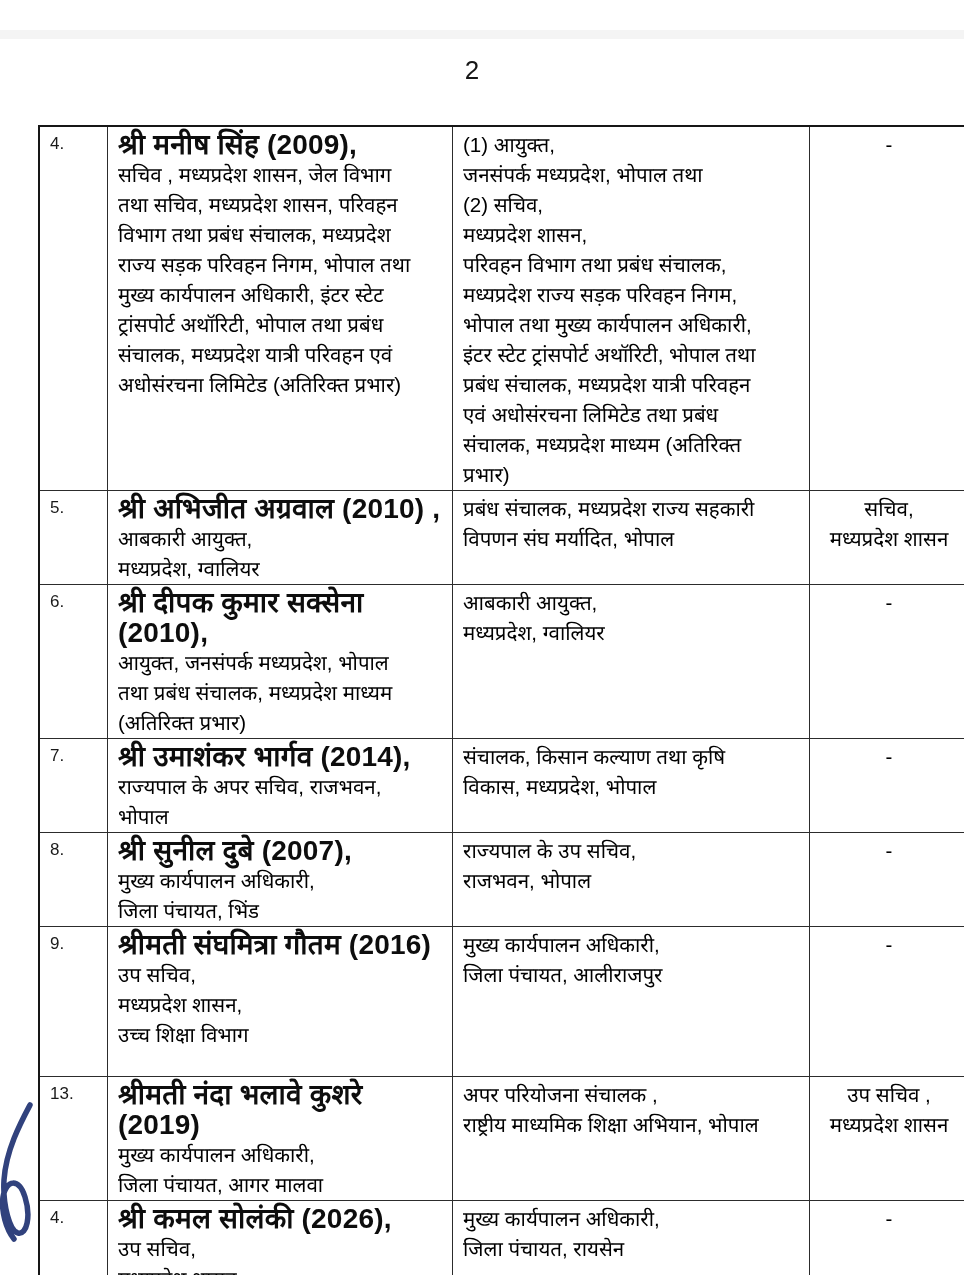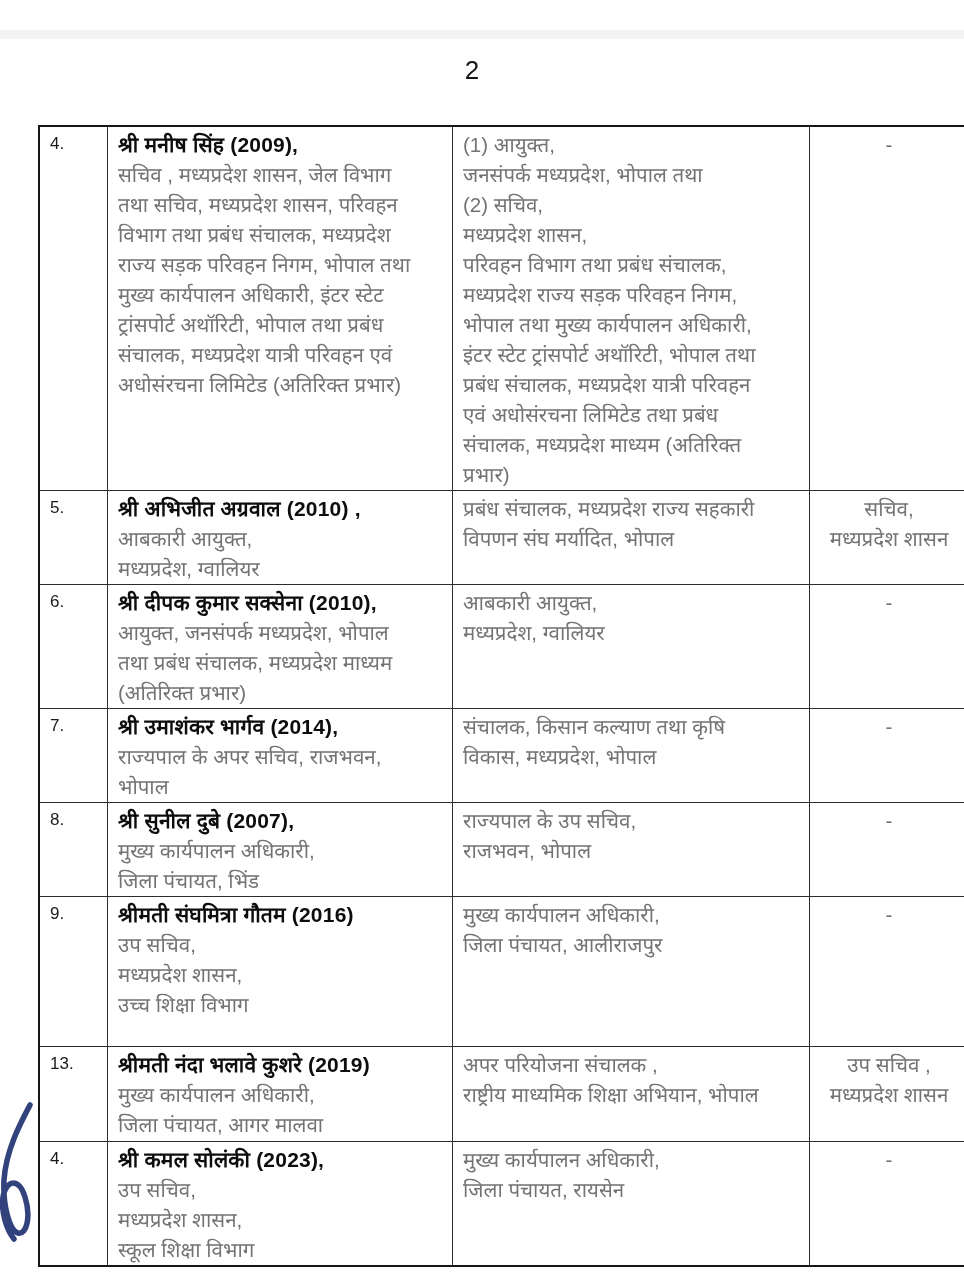--- a/index.html
+++ b/index.html
@@ -30,26 +30,26 @@
   table.officials td{
     border:1px solid #2c2c2c;
     vertical-align:top;
     overflow:hidden;
   }
   .c-serial{width:55px;padding:7px 2px 0 10px;font-size:17px;color:#1a1a1a;}
   .c-officer{width:327px;padding:3px 7px 0 10px;}
   .c-posting{width:340px;padding:3px 6px 0 10px;}
   .c-remark{width:150px;padding:3px 4px 0 4px;text-align:center;}
   .name{
-    font-weight:700;font-size:21px;line-height:30px;color:#0d0d0d;
+    font-weight:700;font-size:28px;line-height:30px;color:#0d0d0d;
     letter-spacing:0.2px;
   }
   .lines{
     white-space:pre-line;
-    font-size:20.5px;line-height:30px;color:#737373;
+    font-size:20.5px;line-height:30px;color:#000000;
   }
   .c-remark .lines{font-size:20.5px;line-height:30px;}
   .ink-mark{position:absolute;left:-3px;top:1100px;}
 </style>
 </head>
 <body>
 
 <div class="page">
 
   <div class="scan-band"></div>
@@ -186,21 +186,21 @@
           </td>
         <td class="c-remark">
             <div class="lines">उप सचिव ,
 मध्यप्रदेश शासन</div>
           </td>
       </tr>
 
       <tr style="height:123px">
         <td class="c-serial"><span>4.</span></td>
         <td class="c-officer">
-          <div class="name">श्री कमल सोलंकी (2023),</div>
+          <div class="name">श्री कमल सोलंकी (2026),</div>
           <div class="lines">उप सचिव,
 मध्यप्रदेश शासन,
 स्कूल शिक्षा विभाग</div>
         </td>
         <td class="c-posting">
             <div class="lines">मुख्य कार्यपालन अधिकारी,
 जिला पंचायत, रायसेन</div>
           </td>
         <td class="c-remark">
             <div class="lines">-</div>

